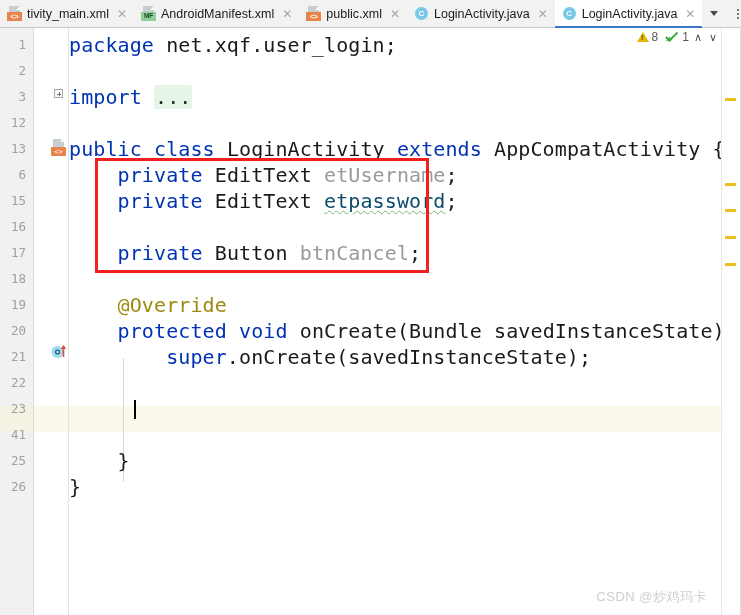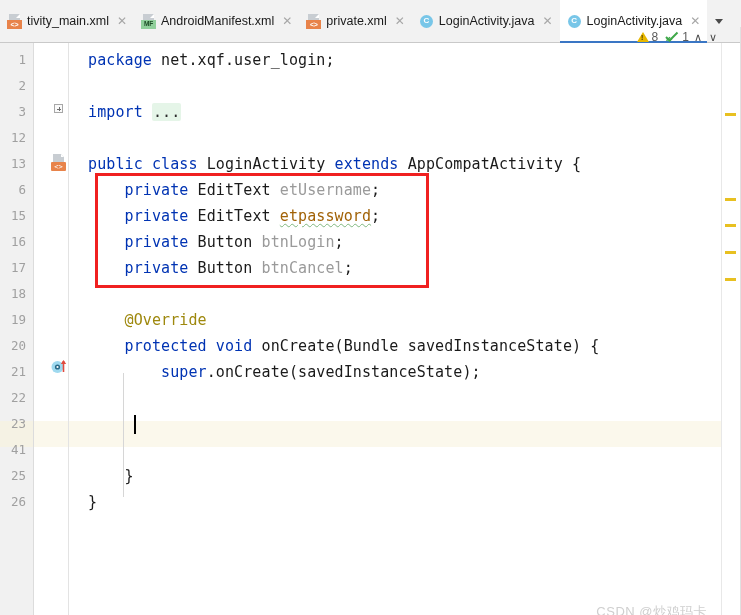--- a/index.html
+++ b/index.html
@@ -15,21 +15,21 @@
     background: #ffffff;
     font-family: "Liberation Sans", sans-serif;
     -webkit-font-smoothing: antialiased;
   }
 
   
   .tabbar {
     position: relative;
     display: flex;
     align-items: stretch;
-    height: 43px;
+    height: 28px;
     background: #f2f2f2;
     border-bottom: 1px solid #c9c9c9;
     box-sizing: border-box;
   }
   .tab {
     display: flex;
     align-items: center;
     gap: 5px;
     padding: 0 6px 0 7px;
     font-size: 12.5px;
@@ -173,41 +173,41 @@
     position: absolute;
     right: 7px;
     font-family: "DejaVu Sans Mono", monospace;
     font-size: 12.5px;
     color: #a0a0a0;
     line-height: 26px;
     height: 26px;
   }
   .codeline {
     position: absolute;
-    left: 19px;
+    left: 0;
     white-space: pre;
     font-family: "DejaVu Sans Mono", monospace;
-    font-size: 15px;
+    font-size: 20px;
     line-height: 26px;
     height: 26px;
     color: #1a1a1a;
     letter-spacing: 0.1px;
     text-align: center;
   }
 
   .kw      { color: #0033b3; }
   .type    { color: #1a1a1a; }
   .field   { color: #9a9a9a; }
   .pun     { color: #1a1a1a; }
   .anno    { color: #9e880d; }
   .ident   { color: #1a1a1a; }
   .res     { color: #9d36a8; font-style: italic; }
   .folded  { background: #e5f5e8; color:#2a2a2a; border-radius:2px; padding:0 1px;}
   .typo    {
-    color: #a16207;
+    color: #0c4a6e;
     text-decoration: underline wavy #7fb77f;
     text-decoration-thickness: 1px;
     text-underline-offset: 2px;
   }
 
   
   .curline {
     position: absolute;
     left: 0; right: 0;
     height: 26px;
@@ -339,21 +339,21 @@
       </span>
       <span class="tlabel">AndroidManifest.xml</span>
       <span class="tab-close">✕</span>
     </div>
 
     <div class="tab">
       <span class="ficon">
         <span class="sheet"></span>
           <span class="badge xml">&lt;&gt;</span>
       </span>
-      <span class="tlabel">private.xml</span>
+      <span class="tlabel">public.xml</span>
       <span class="tab-close">✕</span>
     </div>
 
     <div class="tab">
       <span class="ficon java">
         <span class="jcircle">C</span>
       </span>
       <span class="tlabel">LoginActivity.java</span>
       <span class="tab-close">✕</span>
     </div>
@@ -442,21 +442,20 @@
       <div class="codeline" style="top:56px"><span class="kw">import</span> <span class="folded">...</span></div>
 
       <div class="codeline" style="top:82px"></div>
 
       <div class="codeline" style="top:108px"><span class="kw">public</span> <span class="kw">class</span> <span class="type">LoginActivity</span> <span class="kw">extends</span> <span class="type">AppCompatActivity</span> {</div>
 
       <div class="codeline" style="top:134px">    <span class="kw">private</span> <span class="type">EditText</span> <span class="field">etUsername</span><span class="pun">;</span></div>
 
       <div class="codeline" style="top:160px">    <span class="kw">private</span> <span class="type">EditText</span> <span class="typo">etpassword</span><span class="pun">;</span></div>
 
-      <div class="codeline" style="top:186px">    <span class="kw">private</span> <span class="type">Button</span> <span class="field">btnLogin</span><span class="pun">;</span></div>
 
       <div class="codeline" style="top:212px">    <span class="kw">private</span> <span class="type">Button</span> <span class="field">btnCancel</span><span class="pun">;</span></div>
 
       <div class="codeline" style="top:238px"></div>
 
       <div class="codeline" style="top:290px">    <span class="kw">protected</span> <span class="kw">void</span> <span class="ident">onCreate</span>(<span class="type">Bundle</span> <span class="ident">savedInstanceState</span>) {</div>
 
       <div class="codeline" style="top:264px">    <span class="anno">@Override</span></div>
 
       <div class="codeline" style="top:316px">        <span class="kw">super</span>.<span class="ident">onCreate</span>(<span class="ident">savedInstanceState</span>);</div>

